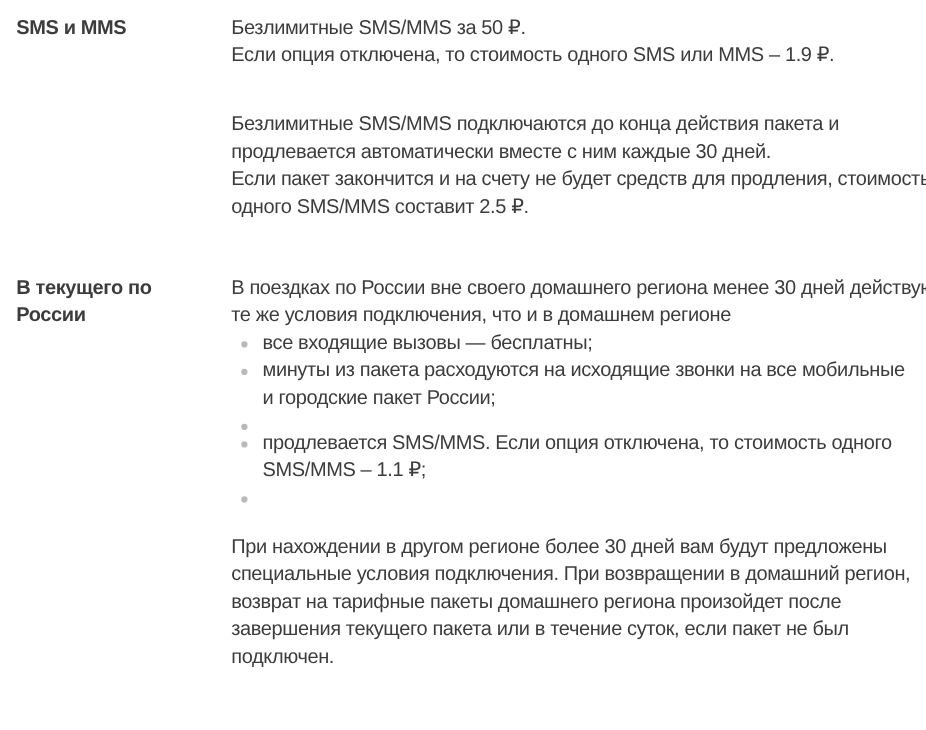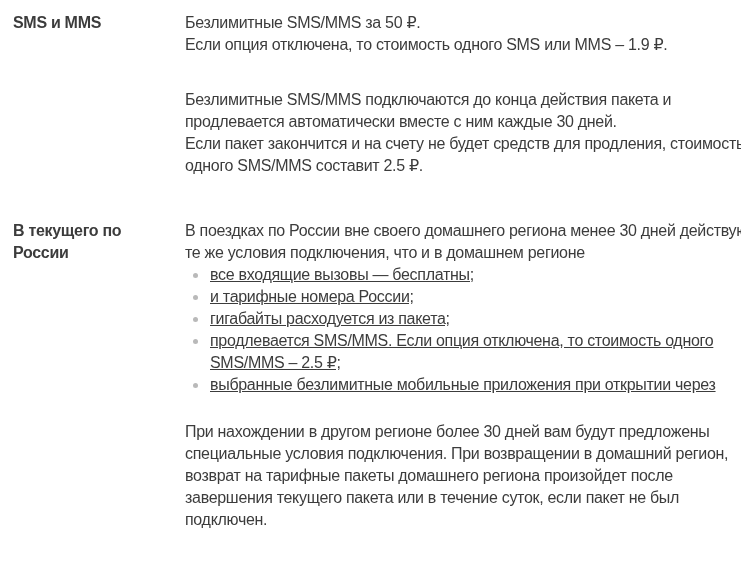--- a/index.html
+++ b/index.html
@@ -32,21 +32,21 @@
   .bullet-list { list-style: none; }
   .list-item { display: flex; align-items: flex-start; }
   .bullet {
     flex: 0 0 auto;
     width: 5px;
     height: 5px;
     border-radius: 50%;
     background: var(--bullet-color, #b9b9b9);
     margin: 9px 12px 0 8px;
   }
-  .item-text { min-width: 0; text-decoration: underline; }
+  .item-text { min-width: 0; }
 </style>
 </head>
 <body style="background: rgb(255, 255, 255);">
 
 <div class="page">
 
   <section class="section-row">
     <div class="section-label">SMS и MMS</div>
     <div class="section-content">
       <div class="para">
@@ -73,40 +73,37 @@
       <ul class="bullet-list">
         <li class="list-item">
           <span class="bullet"></span>
           <div class="item-text">
             <div class="line">все входящие вызовы — бесплатны;</div>
           </div>
         </li>
         <li class="list-item">
           <span class="bullet"></span>
           <div class="item-text">
-            <div class="line">и тарифные номера России;</div>
+            <div class="line">минуты из пакета расходуются на исходящие звонки на все мобильные</div>
+            <div class="line">и городские пакет России;</div>
+          </div>
+        </li>
+        <li class="list-item">
+          <span class="bullet"></span>
+        </li>
+        <li class="list-item">
+          <span class="bullet"></span>
+          <div class="item-text">
+            <div class="line">продлевается SMS/MMS. Если опция отключена, то стоимость одного</div>
+            <div class="line">SMS/MMS – 1.1 ₽;</div>
           </div>
         </li>
         <li class="list-item">
           <span class="bullet"></span>
           <div class="item-text">
-            <div class="line">гигабайты расходуется из пакета;</div>
-          </div>
-        </li>
-        <li class="list-item">
-          <span class="bullet"></span>
-          <div class="item-text">
-            <div class="line">продлевается SMS/MMS. Если опция отключена, то стоимость одного</div>
-            <div class="line">SMS/MMS – 2.5 ₽;</div>
-          </div>
-        </li>
-        <li class="list-item">
-          <span class="bullet"></span>
-          <div class="item-text">
-            <div class="line">выбранные безлимитные мобильные приложения при открытии через</div>
           </div>
         </li>
       </ul>
 
       <div class="para gap-md">
         <div class="line">При нахождении в другом регионе более 30 дней вам будут предложены</div>
         <div class="line">специальные условия подключения. При возвращении в домашний регион,</div>
         <div class="line">возврат на тарифные пакеты домашнего региона произойдет после</div>
         <div class="line">завершения текущего пакета или в течение суток, если пакет не был</div>
         <div class="line">подключен.</div>

